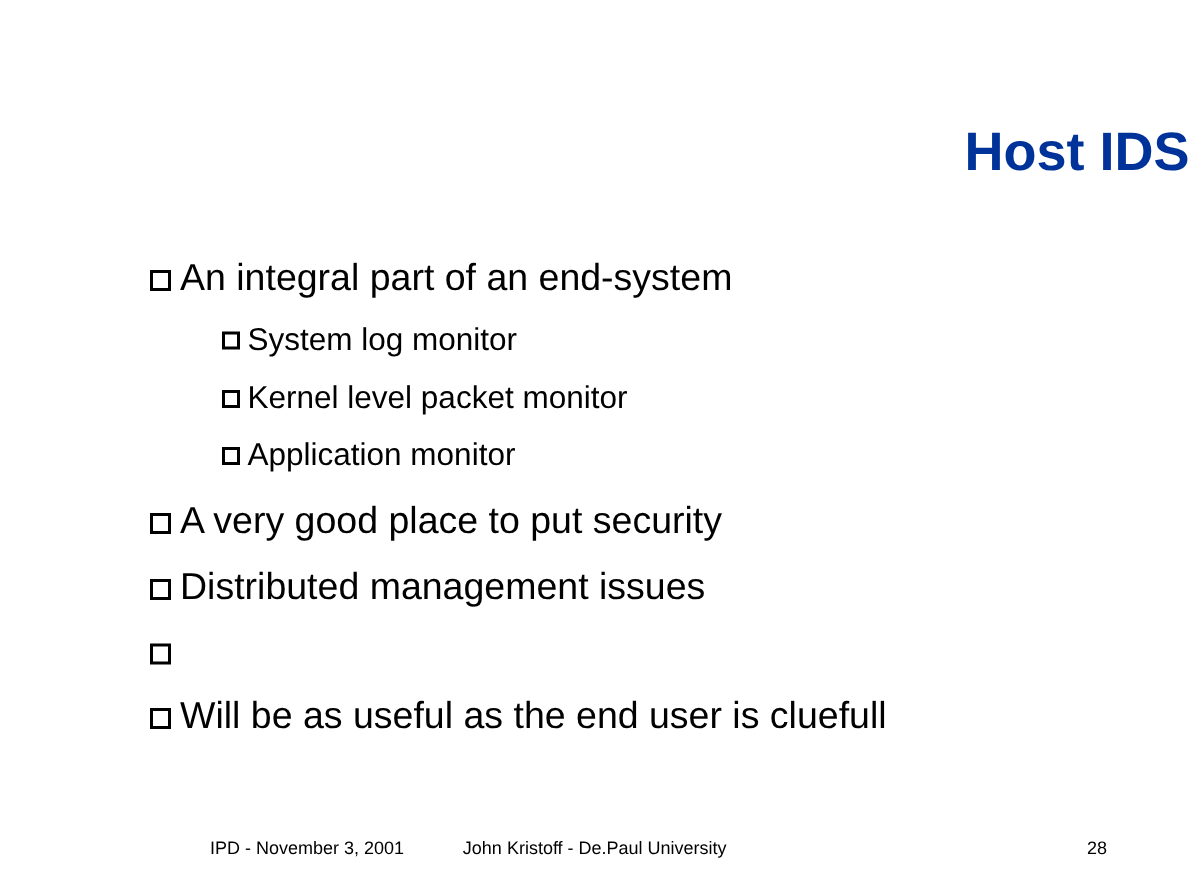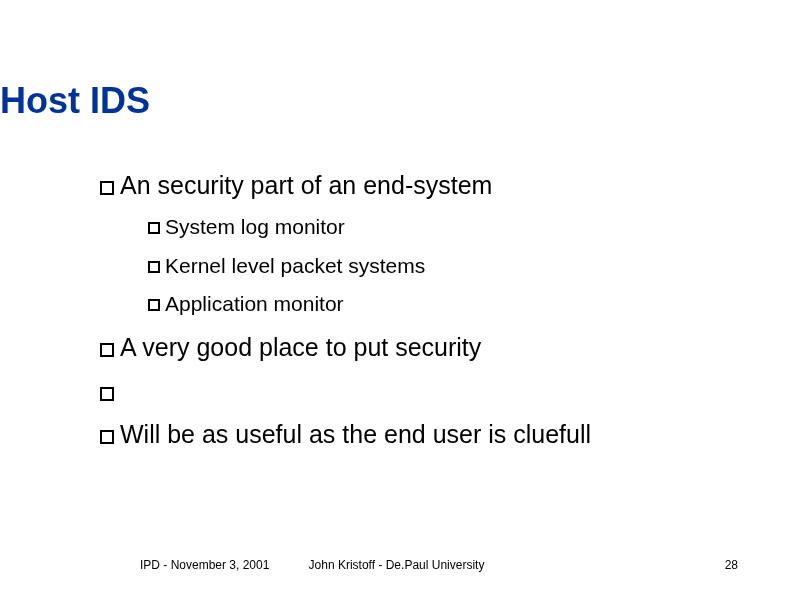--- a/index.html
+++ b/index.html
@@ -16,21 +16,21 @@
     position: relative;
     width: 793px;
     height: 596px;
     box-sizing: border-box;
   }
   .title {
     position: absolute;
     top: 80px;
     left: 0;
     width: 100%;
-    text-align: left;
+    text-align: right;
     font-size: 36px;
     font-weight: bold;
     color: #003399;
   }
   .body {
     position: absolute;
     top: 170px;
     left: 100px;
     right: 40px;
   }
@@ -94,38 +94,41 @@
 </head>
 <body>
 
 <div class="slide">
 
   <div class="title">Host IDS</div>
 
   <div class="body">
 
     <div class="bullet-l1">
-      <span class="marker"></span><span>An security part of an end-system</span>
+      <span class="marker"></span><span>An integral part of an end-system</span>
     </div>
     <div class="sublist">
       <div class="bullet-l2">
         <span class="marker sm"></span><span>System log monitor</span>
       </div>
       <div class="bullet-l2">
-        <span class="marker sm"></span><span>Kernel level packet systems</span>
+        <span class="marker sm"></span><span>Kernel level packet monitor</span>
       </div>
       <div class="bullet-l2">
         <span class="marker sm"></span><span>Application monitor</span>
       </div>
     </div>
 
     <div class="bullet-l1">
       <span class="marker"></span><span>A very good place to put security</span>
     </div>
 
+    <div class="bullet-l1">
+      <span class="marker"></span><span>Distributed management issues</span>
+    </div>
 
     <div class="bullet-l1">
       <span class="marker"></span>
     </div>
 
     <div class="bullet-l1">
       <span class="marker"></span><span>Will be as useful as the end user is cluefull</span>
     </div>
 
   </div>

